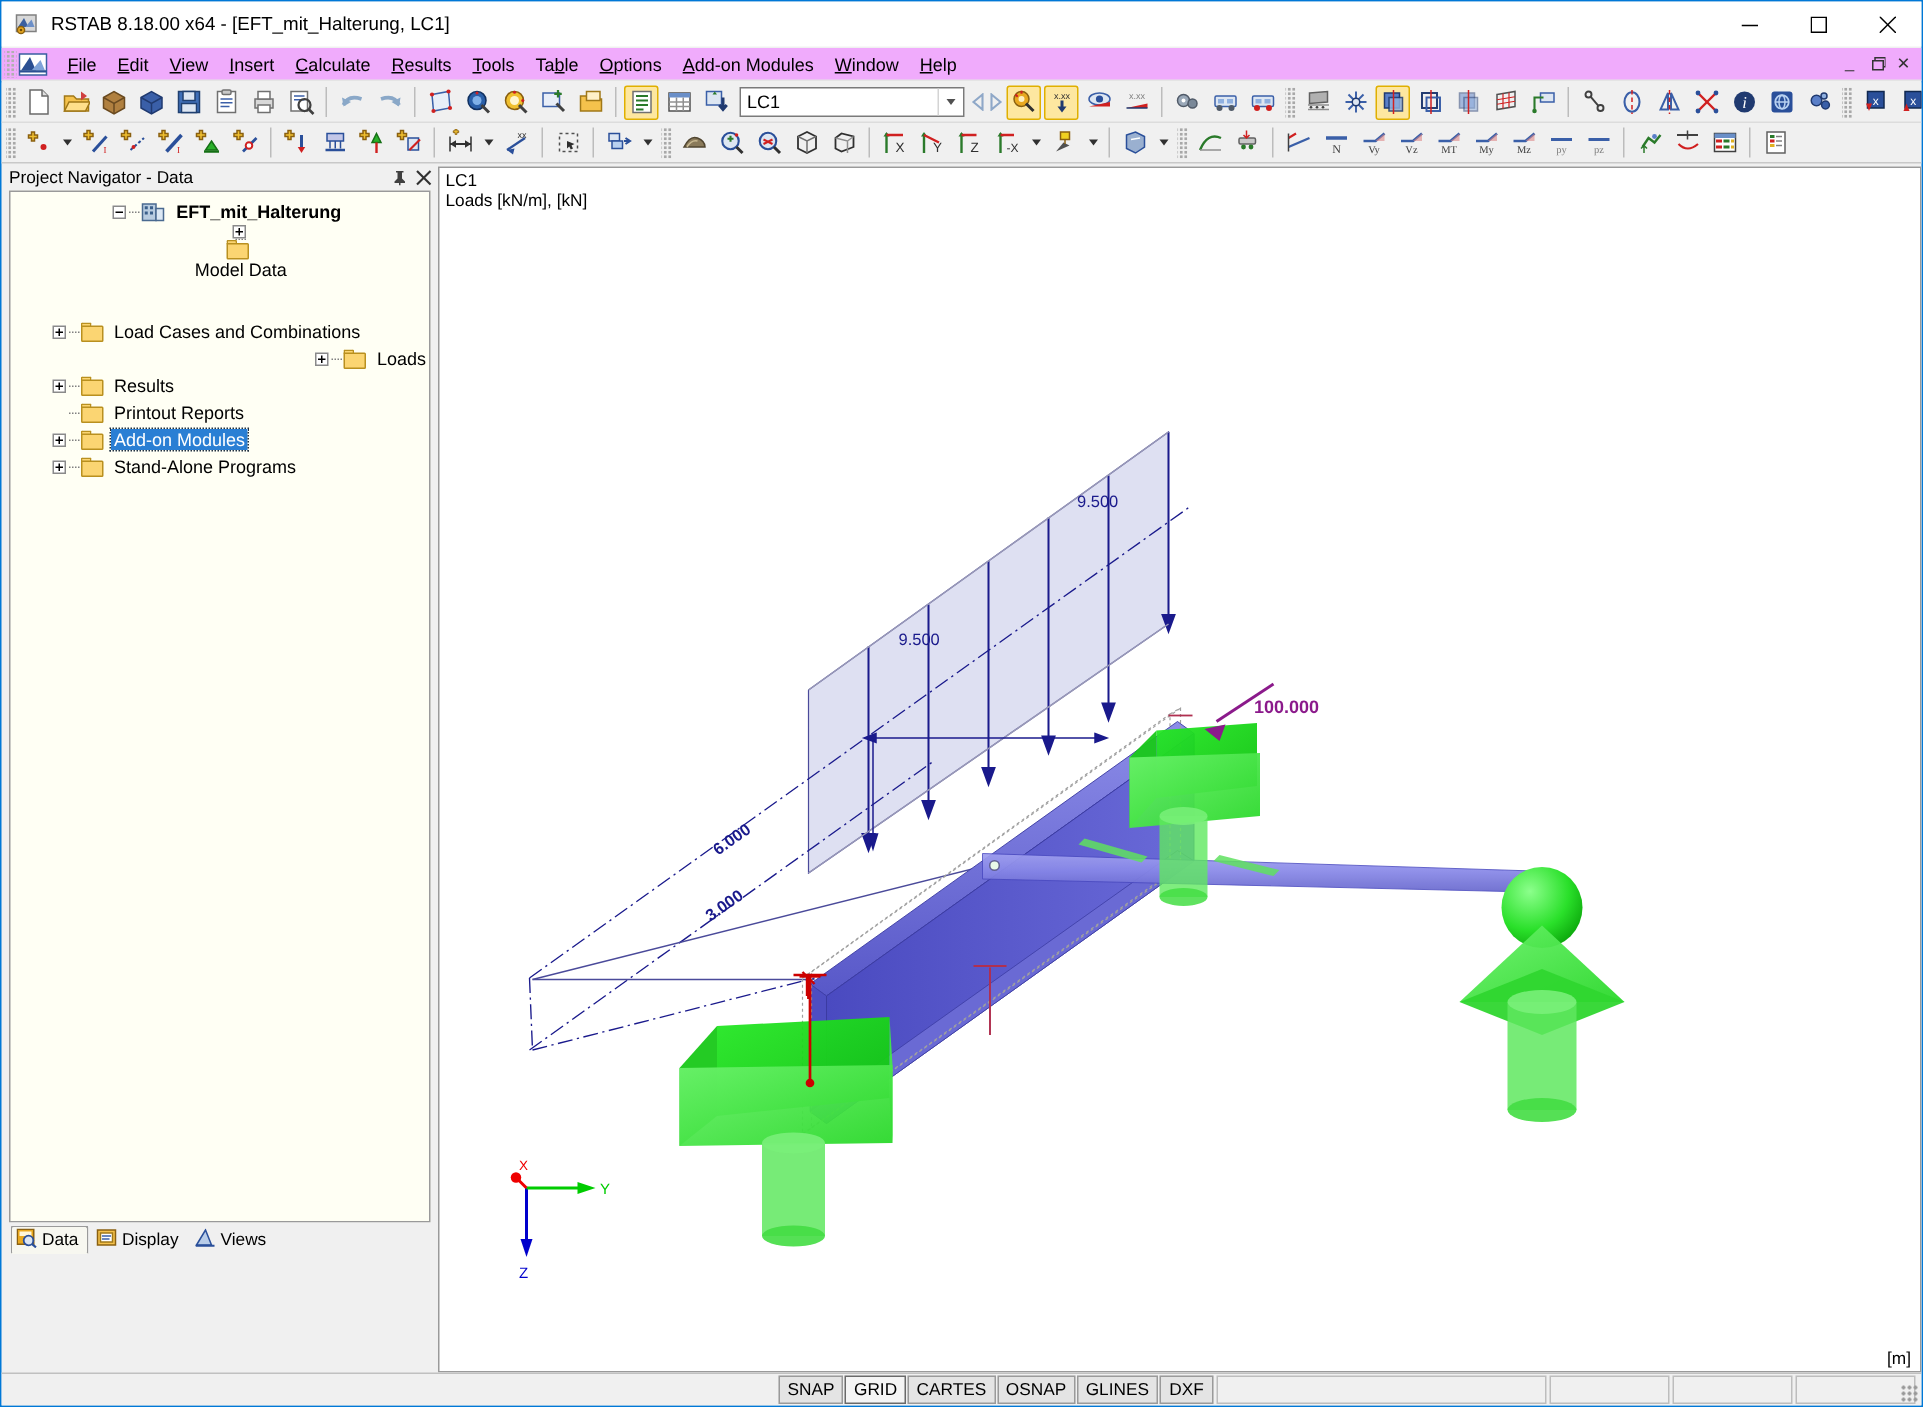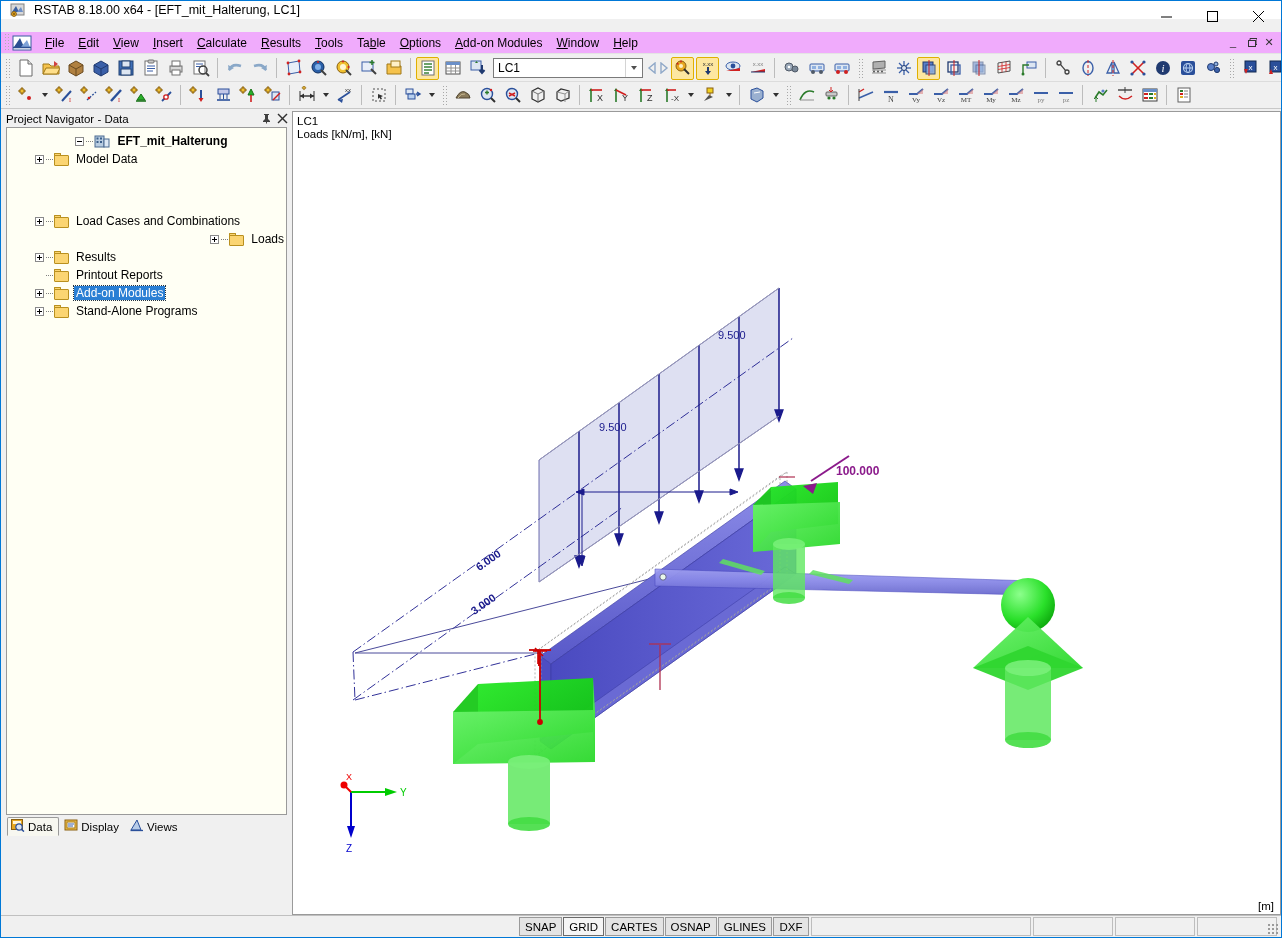--- a/index.html
+++ b/index.html
@@ -14,21 +14,21 @@
   #app {
     position: relative;
     width: 1282px; height: 938px;
     border: 1px solid #0078d7;
     background: #f0f0f0;
     overflow: hidden;
   }
 
   
   .titlebar {
-    position: absolute; left: 0; top: 0; width: 1280px; height: 18px;
+    position: absolute; left: 0; top: 0; width: 1280px; height: 30px;
     background: #ffffff;
     display: flex; align-items: center;
   }
   .titlebar .tb-icon {
     width: 16px; height: 16px; margin-left: 9px; margin-right: 8px;
     position: relative; flex: 0 0 auto;
   }
   .titlebar .tb-title {
     font-size: 12.5px; color: #000; white-space: nowrap;
   }
@@ -1017,21 +1017,21 @@
                 <rect x="2.5" y="6" width="2" height="2"></rect>
                 <rect x="6" y="6" width="2" height="2"></rect>
               </g>
               <rect x="10" y="4" width="5" height="8" fill="#dce8f4" stroke="#4a6a90"></rect>
             </svg>
         </span>
         <span class="tree-label bold">EFT_mit_Halterung</span>
       </div>
 
       <div id="tree-children">
-          <div class="tree-row" style="padding-left: 28px;">
+          <div class="tree-row" style="padding-left: 28px; flex-direction: column;">
             <span class="expander plus"></span>
             <span class="dots"></span>
             <span class="folder">
               <span class="tab"></span>
               <span class="body"></span>
             </span>
             <span class="tree-label">Model Data</span>
           </div>
           <div class="tree-row" style="padding-left: 28px; margin-top: 44px;">
             <span class="expander plus"></span>

